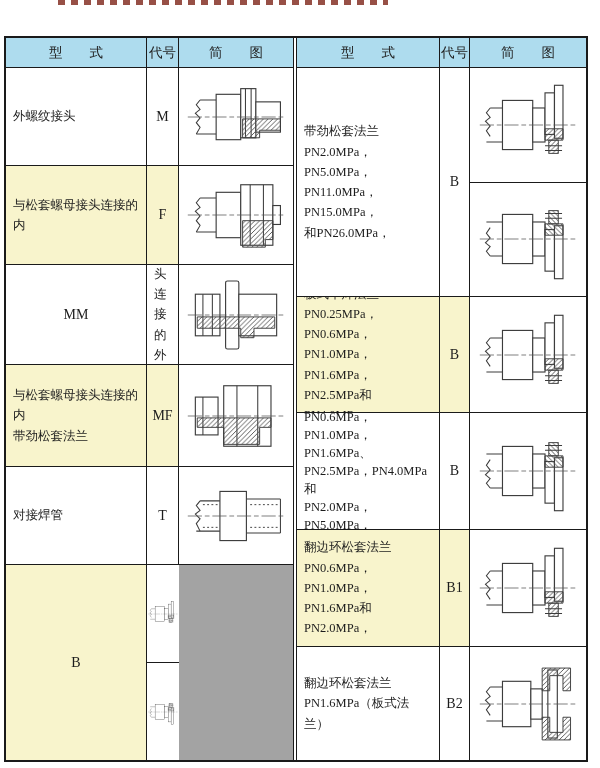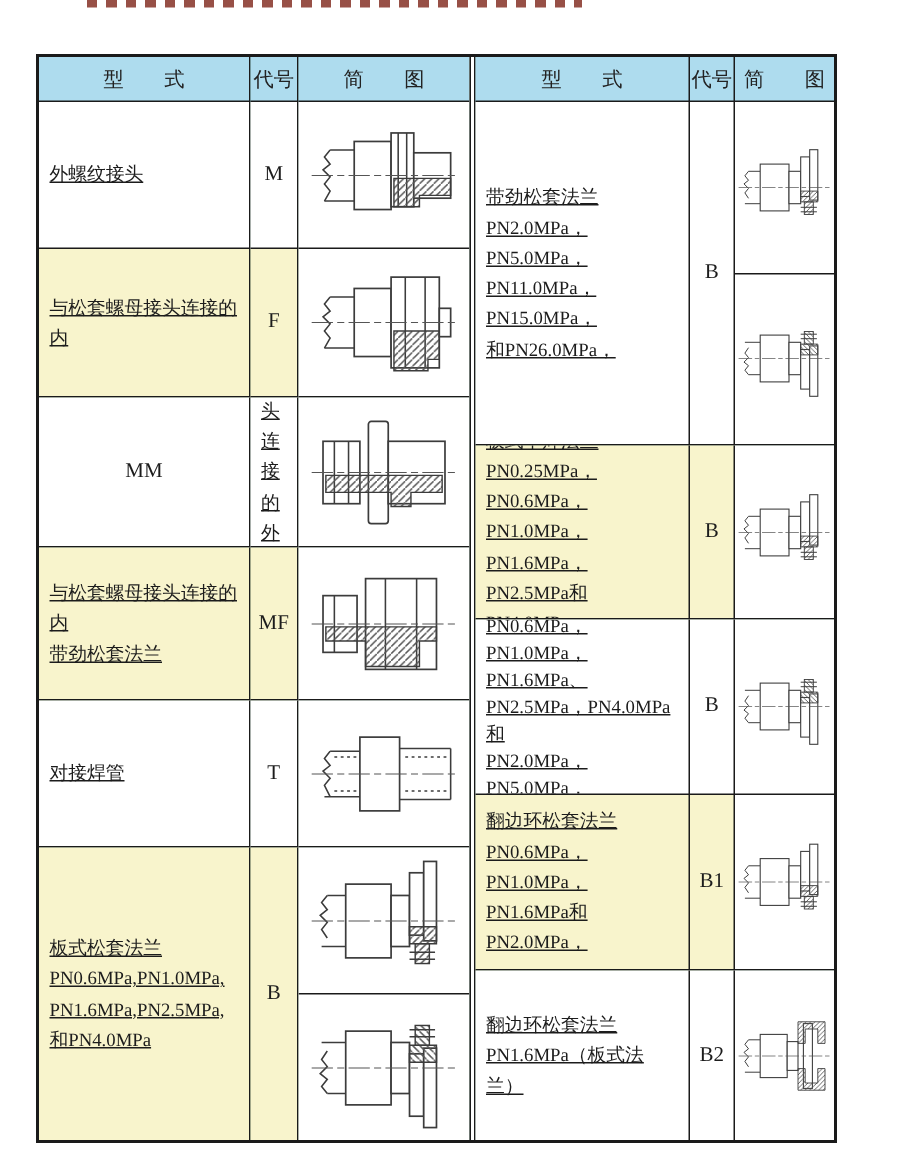--- a/index.html
+++ b/index.html
@@ -2,37 +2,37 @@
 <html><head>
 <meta charset="utf-8">
 <style>
   html,body{margin:0;padding:0;background:#fff;}
   #page{position:relative;width:600px;height:768px;background:#fff;overflow:hidden;
         font-family:"Liberation Sans","DejaVu Sans",sans-serif;color:#111;}
   #scan-artifact{position:absolute;top:0;left:58px;width:330px;height:5px;opacity:.8;
         background:repeating-linear-gradient(90deg,#7d2418 0 7px,transparent 7px 13px);}
   #title{position:absolute;top:9px;left:8px;width:586px;font-size:13px;font-weight:bold;
         letter-spacing:.2px;color:#0d0d0d;}
-  #tablewrap{position:absolute;top:36px;left:24px;width:534px;height:726px;
-        border:2px solid #1a1a1a;display:flex;background:#14532d;box-sizing:border-box;}
+  #tablewrap{position:absolute;top:36px;left:4px;width:584px;height:726px;
+        border:2px solid #1a1a1a;display:flex;background:#a3a3a3;box-sizing:border-box;}
   .half{display:grid;height:100%;box-sizing:border-box;}
   #left-half{width:287px;grid-template-columns:141px 32px 1fr;
         grid-template-rows:30px 98px 99px 100px 102px 98px 1fr;}
   #right-half{flex:1;grid-template-columns:143px 30px 1fr;
         grid-template-rows:30px 229px 116px 117px 117px 1fr;}
   .divider{width:4px;border-left:1.5px solid #1a1a1a;border-right:1.5px solid #1a1a1a;
         box-sizing:border-box;background:#fff;}
   .c{border-right:1px solid #1a1a1a;border-bottom:1px solid #1a1a1a;box-sizing:border-box;
         display:flex;align-items:center;overflow:hidden;background:#fff;}
   .c.lastcol{border-right:none;}
   .c.lastrow{border-bottom:none;}
   .hd{background:#aedcee;justify-content:center;font-size:13.5px;
         font-family:"Liberation Serif","DejaVu Serif",serif;color:#222;}
   .name{padding:4px 7px;font-size:12.5px;line-height:1.62;white-space:pre-line;
-        font-family:"Liberation Serif","DejaVu Serif",serif;color:#1c1c1c;text-decoration:underline;}
+        font-family:"Liberation Serif","DejaVu Serif",serif;color:#1c1c1c;}
   .name.tight{line-height:1.45;}
   .code{justify-content:center;font-size:14px;
         font-family:"Liberation Serif","DejaVu Serif",serif;color:#1c1c1c;}
   .yellow{background:#f8f4cc;}
   .dg{justify-content:center;}
   .stack{flex-direction:column;align-items:stretch;padding:0;}
   .sub{flex:1;display:flex;align-items:center;justify-content:center;}
   .sub.split{border-top:1px solid #1a1a1a;}
   svg.diag{display:block;}
   .shp{fill:#fff;stroke:#3c3c3c;stroke-width:1.2;}
@@ -165,24 +165,20 @@
       </div>
 
       <div class="c name">对接焊管</div>
       <div class="c code">T</div>
       <div class="c dg lastcol">
         <svg class="diag" width="104" height="84" viewBox="0 0 110 88">
             <use href="#sym-t"></use>
           </svg>
       </div>
 
-      <div class="c name yellow lastrow">板式松套法兰
-PN0.6MPa,PN1.0MPa,
-PN1.6MPa,PN2.5MPa,
-和PN4.0MPa</div>
       <div class="c code yellow lastrow">B</div>
       <div class="c dg stack lastcol lastrow">
         <div class="sub">
           <svg class="diag" width="104" height="84" viewBox="0 0 110 88">
               <use href="#sym-flange"></use>
             </svg>
         </div>
         <div class="sub split">
           <svg class="diag" width="104" height="84" viewBox="0 0 110 88">
               <use href="#sym-flange" transform="translate(0,88) scale(1,-1)"></use>

